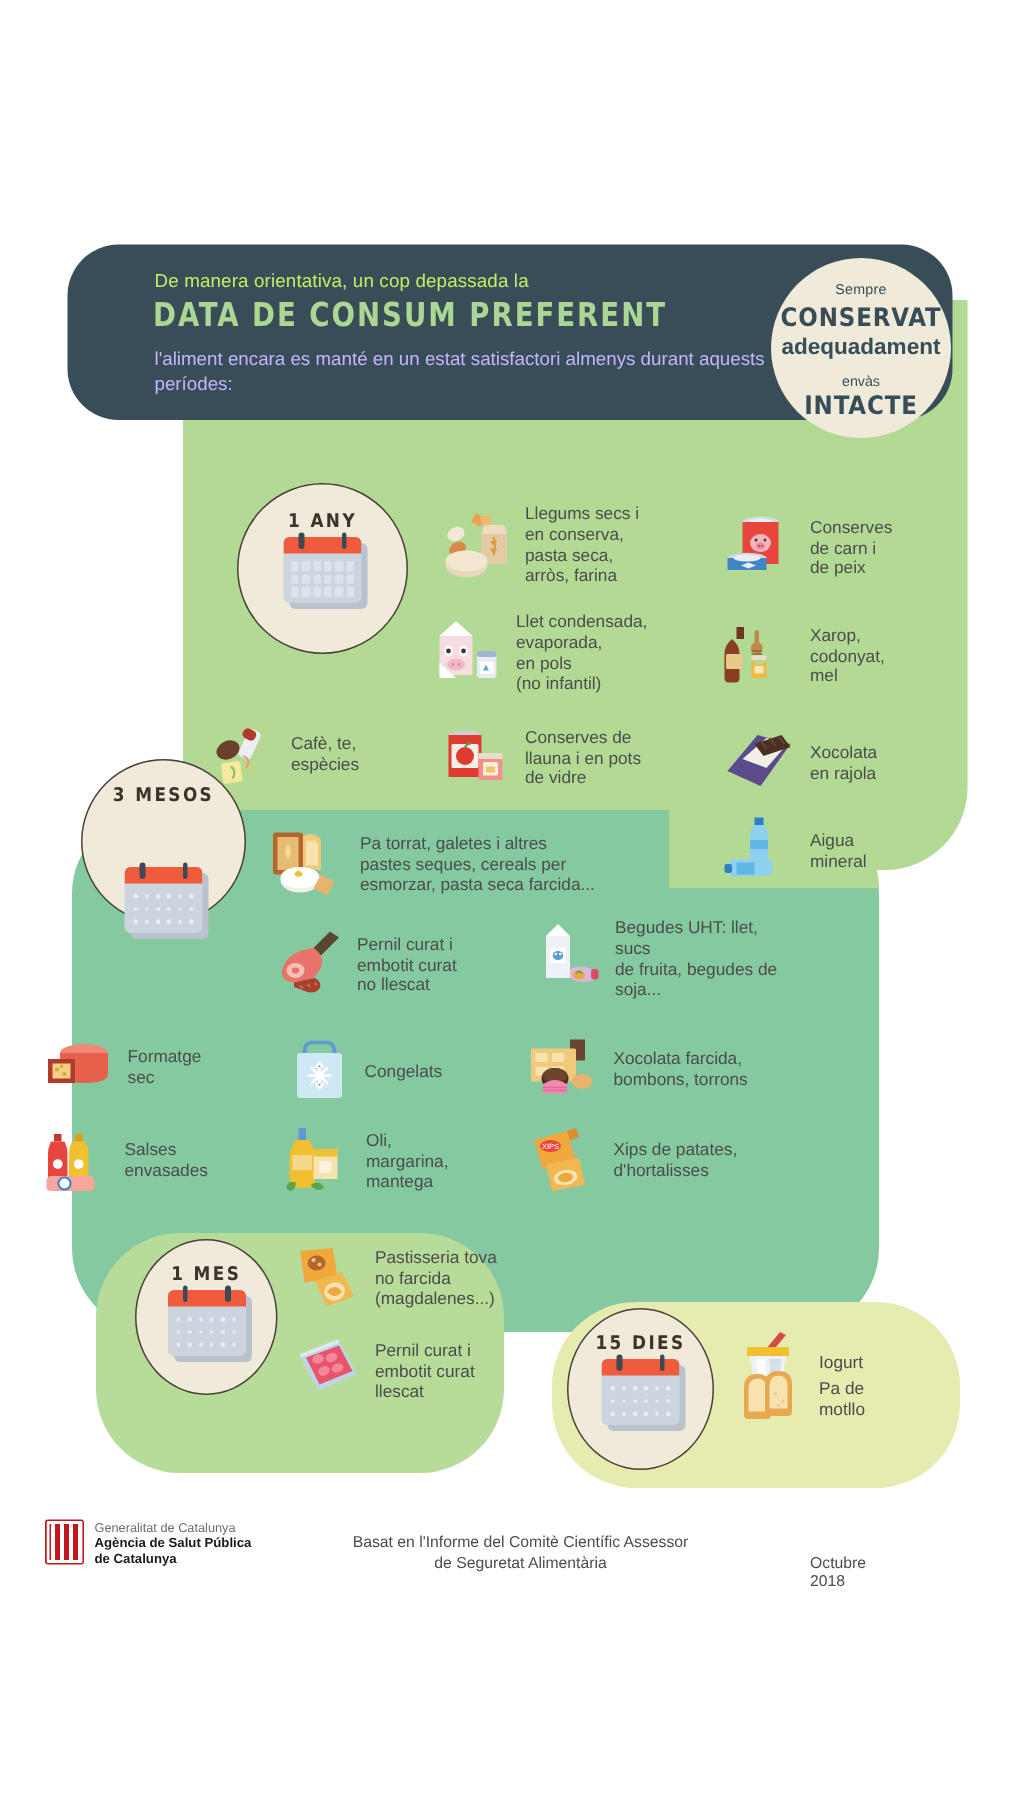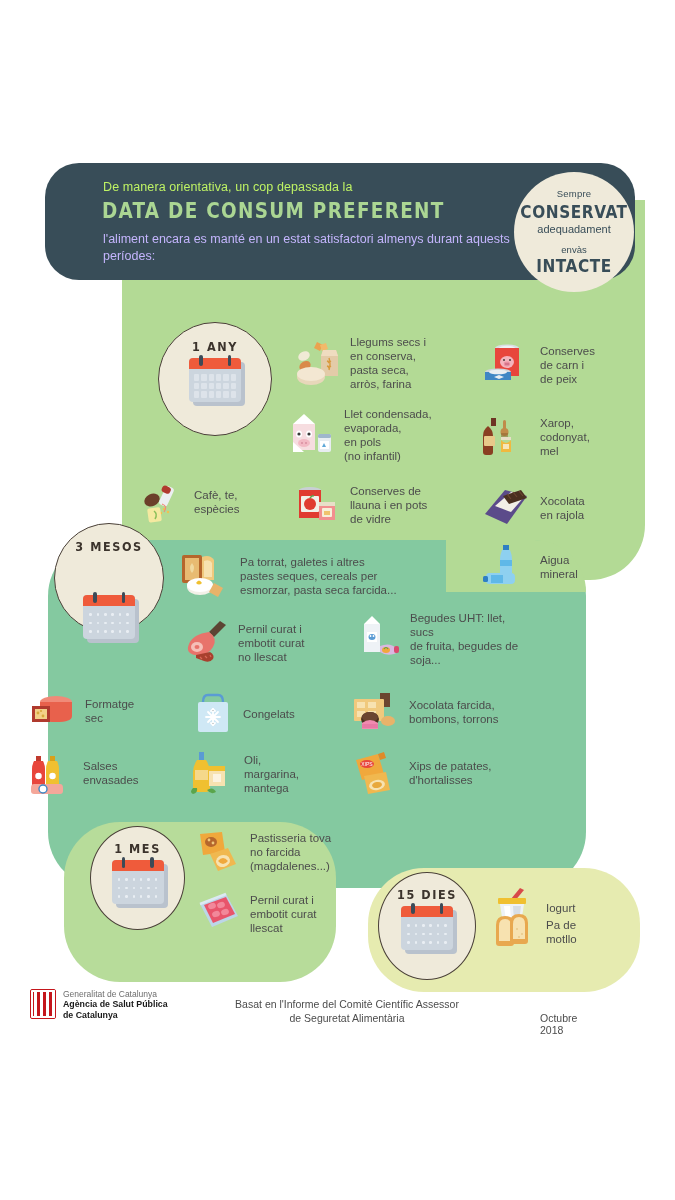--- a/index.html
+++ b/index.html
@@ -72,41 +72,41 @@
   #seal {
     position:absolute; left:514px; top:172px; width:120px; height:120px;
     background:#efeada; border-radius:50%;
     z-index:7; text-align:center; color:#384d58;
   }
   #seal .s1 { margin-top:16px; font-size:9.5px; letter-spacing:.2px; }
   #seal .s2 {
     margin-top:3px; font-size:17px; font-weight:bold; letter-spacing:.6px;
     font-family:"DejaVu Sans Condensed","Liberation Sans Narrow","Liberation Sans",sans-serif;
   }
-  #seal .s3 { margin-top:1px; font-size:11px; }
+  #seal .s3 { margin-top:1px; font-size:15px;font-weight:bold; }
   #seal .s4 { margin-top:9px; font-size:9.5px; }
   #seal .s5 {
     margin-top:1px; font-size:17px; font-weight:bold; letter-spacing:.6px;
     font-family:"DejaVu Sans Condensed","Liberation Sans Narrow","Liberation Sans",sans-serif;
   }
 
   
   .period-badge {
     position:absolute; border-radius:50%;
     background:#efeada; border:1.6px solid #4a4038;
     display:flex; flex-direction:column; align-items:center;
   }
   .period-badge .plabel {
     font-size:12.5px; font-weight:bold; color:#3b332c;
     letter-spacing:1.6px; white-space:nowrap;
     font-family:"DejaVu Sans Condensed","Liberation Sans Narrow","Liberation Sans",sans-serif;
   }
   #badge-1any   { left:158px; top:322px; width:114px; height:114px; }
   #badge-1any   .plabel { margin-top:16px; }
-  #badge-3mesos { left:54px;  top:523px; width:110px; height:110px;gap:37px; }
+  #badge-3mesos { left:54px;  top:506px; width:110px; height:110px;gap:37px; }
   #badge-3mesos .plabel { margin-top:15px; }
   #badge-1mes   { left:90px;  top:826px; width:95px;  height:104px; }
   #badge-1mes   .plabel { margin-top:14px; }
   #badge-15dies { left:378px; top:872px; width:98px;  height:108px; }
   #badge-15dies .plabel { margin-top:14px; }
 
   
   .cal { position:relative; width:52px; height:46px; margin-top:4px; }
   .cal .shadow { position:absolute; left:4px; top:4px; width:52px; height:44px;
                  background:#b9c2cd; border-radius:4px; }
@@ -127,21 +127,21 @@
 
   
   .item { position:absolute; display:flex; align-items:center; }
   .item .ilabel {
     font-size:11.5px; line-height:1.2; color:#4c4c4c;
     font-family:"Liberation Sans","DejaVu Sans",sans-serif;
   }
   .icon { position:relative; flex:0 0 auto; }
 
   
-  #footer { position:absolute; left:0; top:981px; width:543px; height:60px;padding-left:44px; }
+  #footer { position:absolute; left:0; top:1005px; width:543px; height:60px;padding-left:44px; }
   #logo { position:absolute; left:30px; top:8px; display:flex; align-items:flex-start; }
   #logo .flag {
     width:26px; height:30px; border:1.4px solid #c4161c; border-radius:2px;
     background:
       repeating-linear-gradient(to right,
         #c4161c 0px, #c4161c 3px, #ffffff 3px, #ffffff 6px);
     position:relative; overflow:hidden;
   }
   #logo .flag::after{
     content:""; position:absolute; left:0; right:0; top:0; bottom:0;

